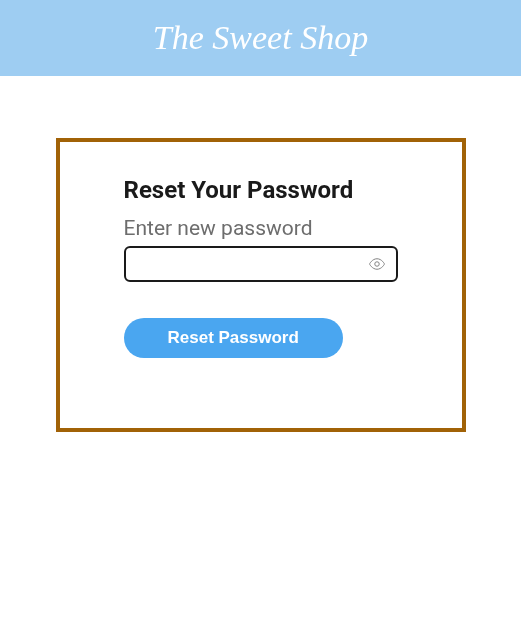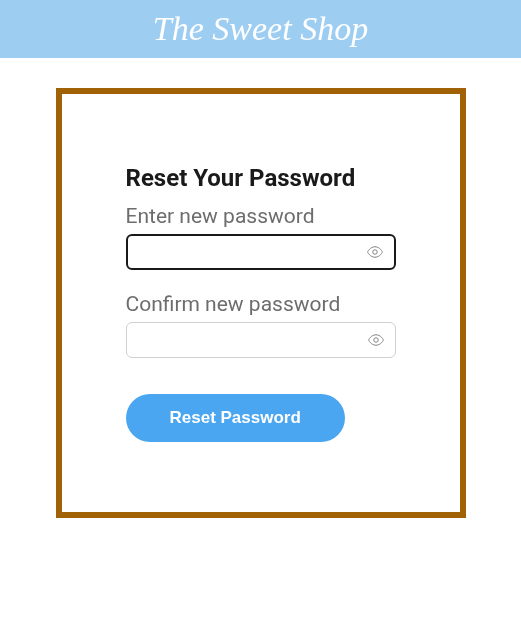--- a/index.html
+++ b/index.html
@@ -9,38 +9,38 @@
     }
     body {
       font-family: -apple-system, BlinkMacSystemFont, "Segoe UI", Roboto, "Helvetica Neue", Arial, sans-serif;
       background: #ffffff;
       width: 521px;
       height: 617px;
       overflow: hidden;
     }
     .header {
       background: #9ecdf2;
-      height: 58px;
+      height: 76px;
       display: flex;
       align-items: center;
       justify-content: center;
     }
     .logo {
       color: #ffffff;
       font-family: "Brush Script MT", cursive;
       font-size: 34px;
       font-style: italic;
       font-weight: 500;
     }
     .card {
       width: 410px;
-      margin: 30px auto 0;
+      margin: 62px auto 0;
       background: #ffffff;
-      border: 6px solid #a16207;
-      padding: 70px 64px 70px 64px;
+      border: 4px solid #a16207;
+      padding: 34px 64px 70px 64px;
     }
     .title {
       font-size: 24px;
       font-weight: 700;
       color: #1a1a1a;
       margin-bottom: 12px;
     }
     .subtitle {
       font-size: 14px;
       color: #333333;
@@ -93,21 +93,21 @@
       stroke-width: 1.3;
     }
     .actions {
       margin-top: 36px;
     }
     .btn {
       background: #4aa6f0;
       color: #ffffff;
       border: none;
       border-radius: 28px;
-      height: 48px;
+      height: 40px;
       padding: 0 44px;
       font-size: 17px;
       font-weight: 600;
       cursor: pointer;
     }
   </style>
 </head>
 <body>
 
 <div class="header">
@@ -123,29 +123,17 @@
       <input type="password" class="input" value="" style="">
       <span class="eye">
         <svg viewBox="0 0 24 24">
             <path d="M2 12s3.5-7 10-7 10 7 10 7-3.5 7-10 7S2 12 2 12z"></path>
             <circle cx="12" cy="12" r="3"></circle>
           </svg>
       </span>
     </div>
   </div>
 
-  <div class="field-group">
-    <label class="label">Confirm new password</label>
-    <div class="input-wrapper">
-      <input type="password" class="input" value="" style="">
-      <span class="eye">
-        <svg viewBox="0 0 24 24">
-            <path d="M2 12s3.5-7 10-7 10 7 10 7-3.5 7-10 7S2 12 2 12z"></path>
-            <circle cx="12" cy="12" r="3"></circle>
-          </svg>
-      </span>
-    </div>
-  </div>
 
   <div class="actions">
     <button class="btn">Reset Password</button>
   </div>
 </div>
 
 </body></html>

